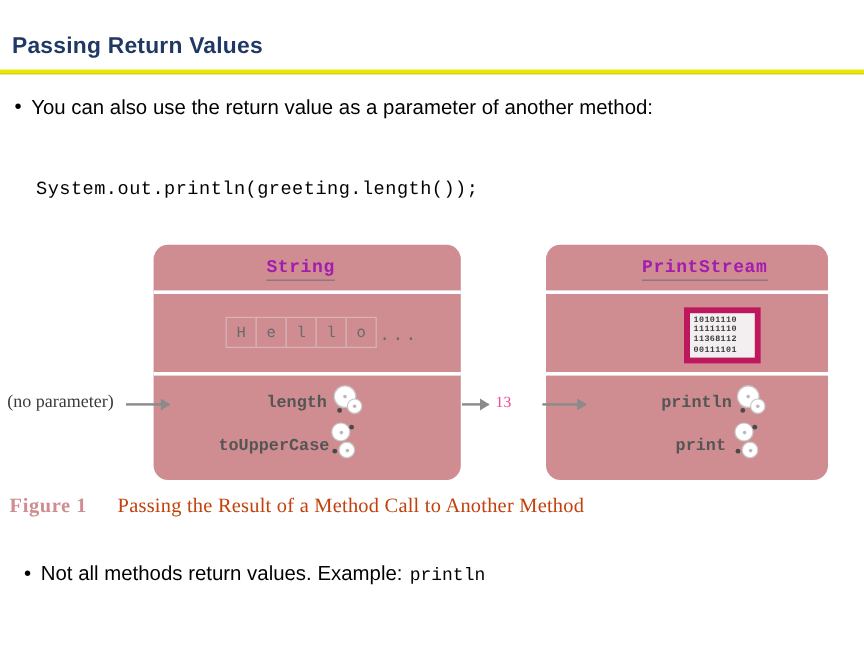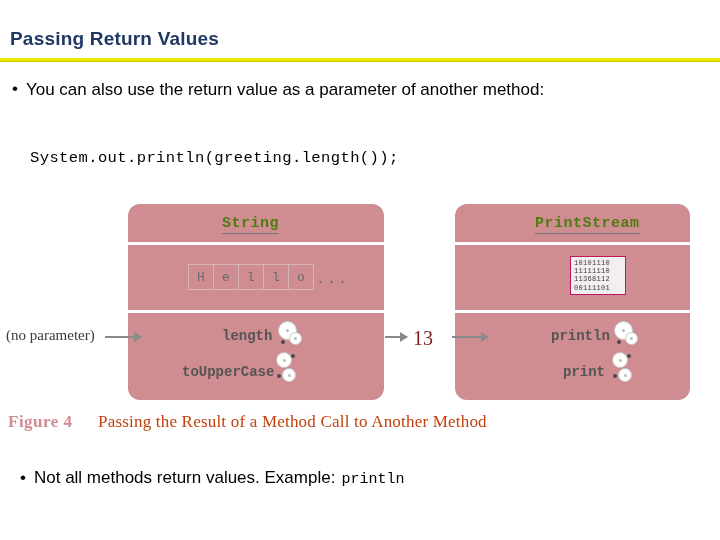--- a/index.html
+++ b/index.html
@@ -110,21 +110,21 @@
     position: absolute;
     background: #ffffff;
     height: 3px;
   }
 
   .cls-title {
     position: absolute;
     font-family: "Liberation Mono", "DejaVu Sans Mono", monospace;
     font-size: 15px;
     font-weight: bold;
-    color: #4d7c0f;
+    color: #a21caf;
     letter-spacing: 0.5px;
     text-align: right;
   }
   .cls-title .und {
     border-bottom: 1px solid #777;
     padding-bottom: 1px;
   }
 
   .method-label {
     position: absolute;
@@ -153,40 +153,41 @@
     font-family: "Liberation Mono", "DejaVu Sans Mono", monospace;
     font-size: 15px;
     color: #6b6b6b;
     letter-spacing: 2px;
   }
 
   
   .binary-block {
     position: absolute;
     background: #f3eef0;
-    border: 1px solid #be185d;
+    border: 5px solid #be185d;
     padding: 2px 3px;
     font-family: "Liberation Mono", "DejaVu Sans Mono", monospace;
     font-size: 7px;
     line-height: 8.2px;
     color: #3a3a3a;
     letter-spacing: 0.3px;
+    font-weight: bold;
   }
 
   .noparam {
     position: absolute;
     font-family: "Liberation Serif", serif;
     font-size: 15px;
     color: #3a3a3a;
   }
   .thirteen {
     position: absolute;
     font-family: "Liberation Serif", serif;
-    font-size: 20px;
-    color: #7f1d1d;
+    font-size: 13px;
+    color: #ec4899;
   }
 
   .arrow {
     position: absolute;
     height: 2px;
     background: #8a8a8a;
   }
   .arrow::after {
     content: "";
     position: absolute;
@@ -324,21 +325,21 @@
     <div class="dot" style="left:613px; top:178px;"></div>
 
     <div class="noparam" style="left:6px; top:131px;">(no parameter)</div>
     <div class="arrow" style="left:105px; top:140px; width:36px;"></div>
 
     <div class="thirteen" style="left:413px; top:131px;">13</div>
     <div class="arrow" style="left:385px; top:140px; width:22px;"></div>
     <div class="arrow" style="left:452px; top:140px; width:36px;"></div>
   </div>
 
-  <div class="fig-caption-label">Figure 4</div>
+  <div class="fig-caption-label">Figure 1</div>
   <div class="fig-caption-text">Passing the Result of a Method Call to Another Method</div>
 
   <div class="bullet" id="bullet2">
     <span class="bullet-dot">•</span>
     <span class="bullet-text">Not all methods return values. Example:</span>
     <span class="mono" style="margin-left:6px;">println</span>
   </div>
 
 </div>
 

